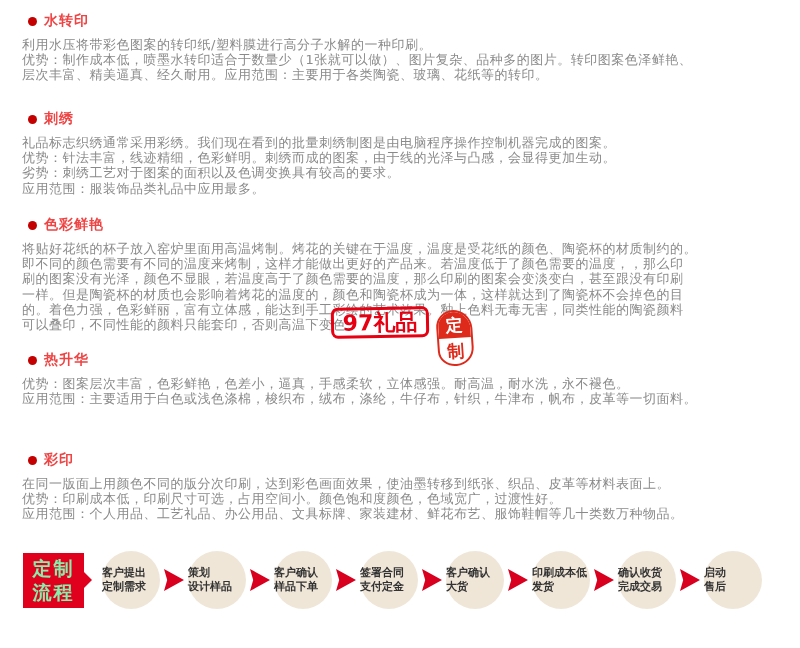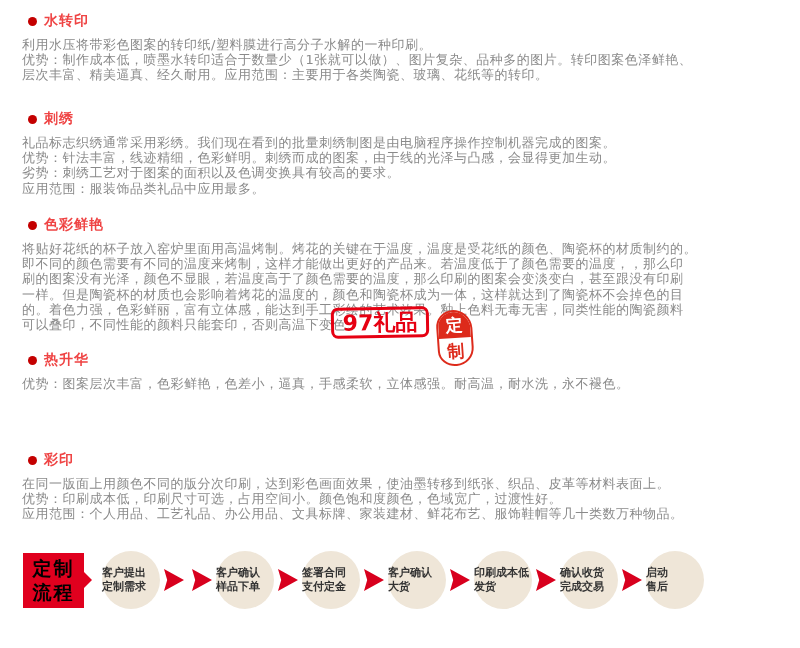--- a/index.html
+++ b/index.html
@@ -69,21 +69,21 @@
 
   
   .flow{
     position:absolute;left:23px;top:548px;height:64px;
     display:flex;align-items:center;
   }
   .flow-label{
     position:relative;width:61px;height:55px;
     background:#e0001e;
     display:flex;flex-direction:column;align-items:center;justify-content:center;
-    color:#000000;font-weight:bold;font-size:19px;line-height:24px;
+    color:#86efac;font-weight:bold;font-size:19px;line-height:24px;
     letter-spacing:2px;
     margin-right:4px;
   }
   .flow-label::after{
     content:"";position:absolute;right:-8px;top:50%;
     transform:translateY(-50%);
     border-top:8px solid transparent;border-bottom:8px solid transparent;
     border-left:8px solid #e0001e;
   }
   .flow-steps{display:flex;align-items:center;margin-left:14px;}
@@ -155,20 +155,21 @@
     </div>
   </div>
 
   <div class="section" style="top:351px;">
     <div class="sec-head">
       <span class="bullet"></span>
       <span class="sec-title">热升华</span>
     </div>
     <div class="sec-body">
       <div class="sec-line">优势：图案层次丰富，色彩鲜艳，色差小，逼真，手感柔软，立体感强。耐高温，耐水洗，永不褪色。</div>
+      <div class="sec-line">应用范围：主要适用于白色或浅色涤棉，梭织布，绒布，涤纶，牛仔布，针织，牛津布，帆布，皮革等一切面料。</div>
     </div>
   </div>
 
   <div class="section" style="top:451px;">
     <div class="sec-head">
       <span class="bullet"></span>
       <span class="sec-title">彩印</span>
     </div>
     <div class="sec-body">
       <div class="sec-line">在同一版面上用颜色不同的版分次印刷，达到彩色画面效果，使油墨转移到纸张、织品、皮革等材料表面上。</div>
@@ -181,20 +182,24 @@
     <div class="flow-label">
       <span>定制</span>
       <span>流程</span>
     </div>
     <div class="flow-steps">
       <div class="flow-circle">
         <span>客户提出</span>
         <span>定制需求</span>
       </div>
       <div class="flow-arrow"></div>
+      <div class="flow-circle">
+        <span>策划</span>
+        <span>设计样品</span>
+      </div>
       <div class="flow-arrow"></div>
       <div class="flow-circle">
         <span>客户确认</span>
         <span>样品下单</span>
       </div>
       <div class="flow-arrow"></div>
       <div class="flow-circle">
         <span>签署合同</span>
         <span>支付定金</span>
       </div>

